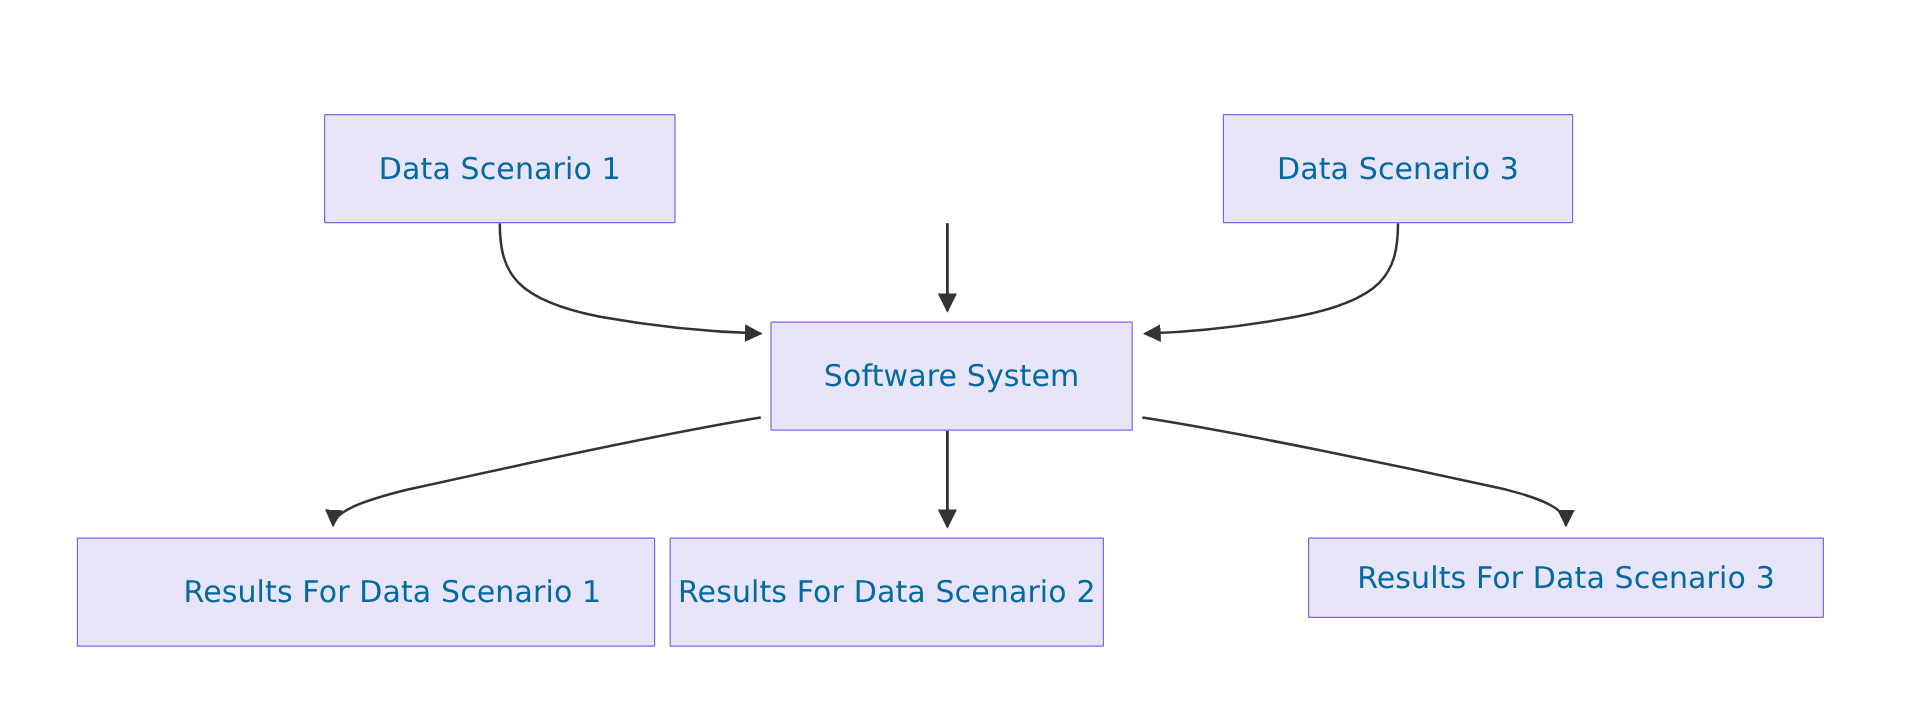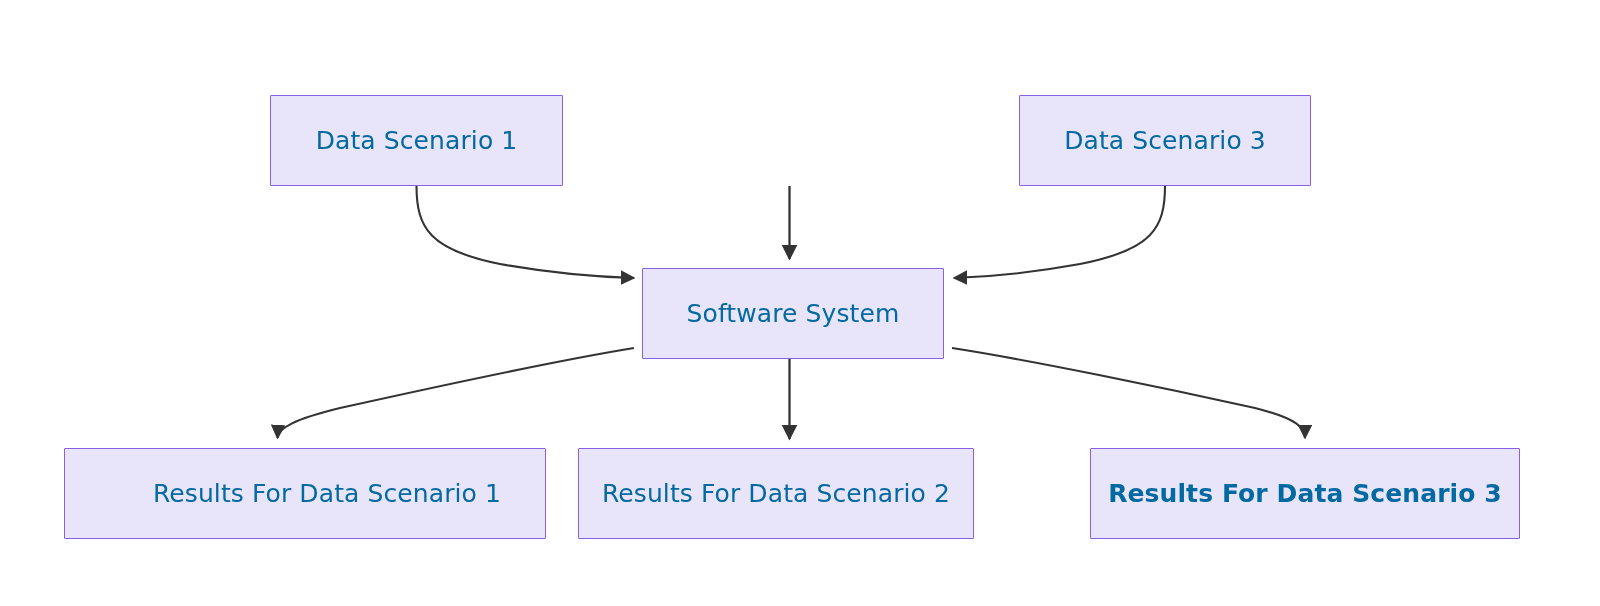--- a/index.html
+++ b/index.html
@@ -84,21 +84,21 @@
   </div>
 
   <div class="node" style="left:642px; top:268px; width:302px; height:91px;">
     <span class="node-label">Software System</span>
   </div>
 
   <div class="node" style="left:64px; top:448px; width:482px; height:91px;padding-left:44px;">
     <span class="node-label">Results For Data Scenario 1</span>
   </div>
 
-  <div class="node" style="left:578px; top:448px; width:396px; height:91px;">
+  <div class="node" style="left:558px; top:448px; width:362px; height:91px;">
     <span class="node-label">Results For Data Scenario 2</span>
   </div>
 
-  <div class="node" style="left:1090px; top:448px; width:430px; height:91px;font-weight:bold;">
+  <div class="node" style="left:1090px; top:448px; width:430px; height:67px;">
     <span class="node-label">Results For Data Scenario 3</span>
   </div>
 
 </div>
 
 </body></html>

